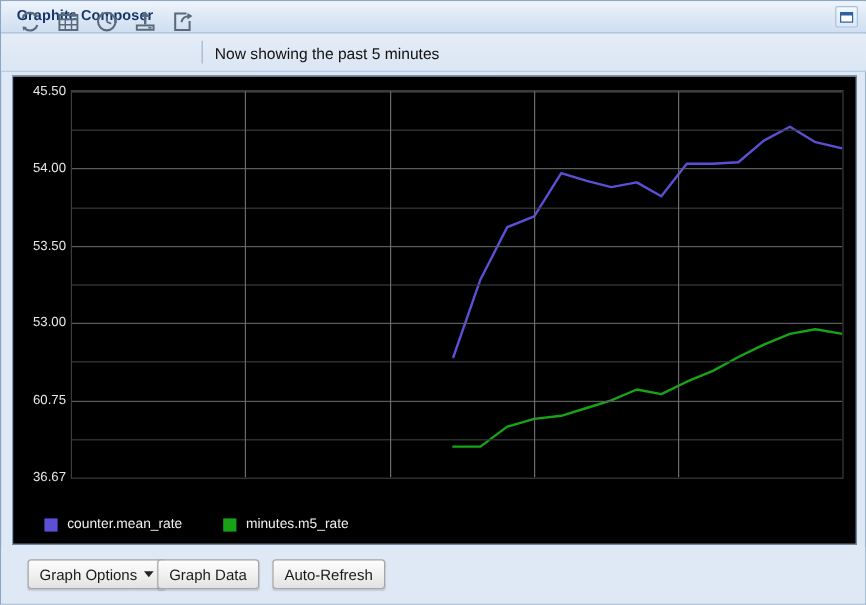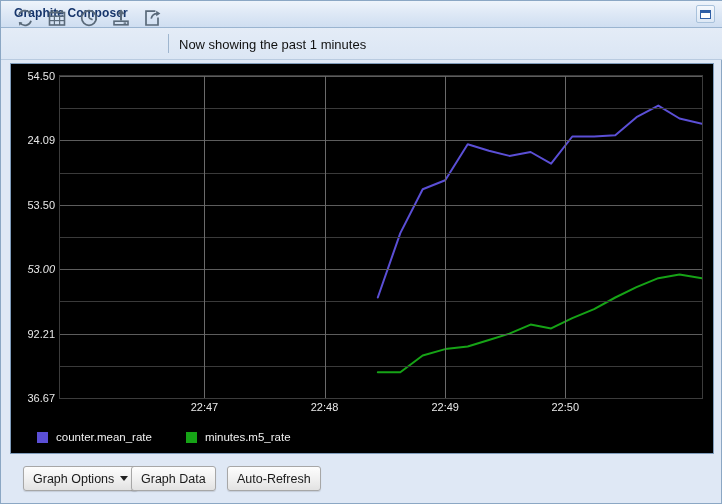--- a/index.html
+++ b/index.html
@@ -229,30 +229,30 @@
 
   <div class="tb-icon" style="left:140px;">
     <svg width="20" height="20" viewBox="0 0 20 20">
       <path d="M13.4 3.2 H4 V17 H16 V9.4" fill="none" stroke="#5a6a7a" stroke-width="1.7"></path>
       <path d="M9.2 10.6 C10 6.6 12.6 5.6 15.4 5.6" fill="none" stroke="#5a6a7a" stroke-width="1.7"></path>
       <path d="M18.4 5.4 L14.2 2.8 L14.2 8.2 Z" fill="#5a6a7a"></path>
     </svg>
   </div>
 
   <div id="tb-sep"></div>
-  <div id="range-text">Now showing the past 1 minutes</div>
+  <div id="range-text">Now showing the past 5 minutes</div>
 
   <div id="graph-panel">
     <div id="y-axis">
         <div class="ylabel" style="top: 323px;">36.67</div>
-        <div class="ylabel" style="top: 258.6px;">92.21</div>
-        <div class="ylabel" style="top: 194.2px; font-style: italic;">53.00</div>
+        <div class="ylabel" style="top: 258.6px;">60.75</div>
+        <div class="ylabel" style="top: 194.2px;">53.00</div>
         <div class="ylabel" style="top: 129.8px; text-align: center;">53.50</div>
-        <div class="ylabel" style="top: 65.4px;">24.09</div>
-        <div class="ylabel" style="top: 1px;">54.50</div>
+        <div class="ylabel" style="top: 65.4px;">54.00</div>
+        <div class="ylabel" style="top: 1px;">45.50</div>
       </div>
     <div id="plot-area">
       <svg id="chart-svg" width="642" height="322" viewBox="0 0 642 322" style="position:absolute;left:0;top:0;">
           <polyline points="317.8,221.5 340.3,157.1 362.7,113.3 385.2,104.3 407.7,68.3 428.9,74.7 449.4,79.9 470.6,76.0 491.1,87.6 512.3,60.5 534.1,60.5 555.3,59.2 576.5,41.2 598.3,29.6 619.5,42.5 642.0,47.7" fill="none" stroke="#5b4fd6" stroke-width="2" stroke-linejoin="round" stroke-linecap="round"></polyline>
           <polyline points="317.8,296.2 340.3,296.2 362.7,279.5 385.2,273.1 407.7,270.5 428.9,264.0 449.4,257.6 470.6,248.6 491.1,252.4 512.3,242.1 534.1,233.1 555.3,221.5 576.5,211.2 598.3,202.2 619.5,198.4 642.0,202.2" fill="none" stroke="#16a316" stroke-width="2" stroke-linejoin="round" stroke-linecap="round"></polyline>
         </svg>
     <div class="hgrid" style="top: 322px;"></div>
         <div class="hgrid minor" style="top: 290px;"></div>
         <div class="hgrid" style="top: 258px;"></div>
         <div class="hgrid minor" style="top: 225px;"></div>
@@ -261,26 +261,20 @@
         <div class="hgrid" style="top: 129px;"></div>
         <div class="hgrid minor" style="top: 97px;"></div>
         <div class="hgrid" style="top: 64px;"></div>
         <div class="hgrid minor" style="top: 32px;"></div>
         <div class="hgrid" style="top: 0px;"></div>
         <div class="vgrid" style="left: 144px;"></div>
         <div class="vgrid" style="left: 265px;"></div>
         <div class="vgrid" style="left: 385px;"></div>
         <div class="vgrid" style="left: 505px;"></div>
       </div>
-    <div id="x-axis">
-        <div class="xlabel" style="left: 145.45px;">22:47</div>
-        <div class="xlabel" style="left: 265.504px;">22:48</div>
-        <div class="xlabel" style="left: 386.2px;">22:49</div>
-        <div class="xlabel" style="left: 506.254px;">22:50</div>
-      </div>
 
     <div id="legend">
         <div class="legend-entry">
           <div class="legend-swatch" style="background: rgb(91, 79, 214);"></div>
           <div class="legend-label">counter.mean_rate</div>
         </div>
         <div class="legend-entry">
           <div class="legend-swatch" style="background: rgb(22, 163, 22);"></div>
           <div class="legend-label">minutes.m5_rate</div>
         </div>

